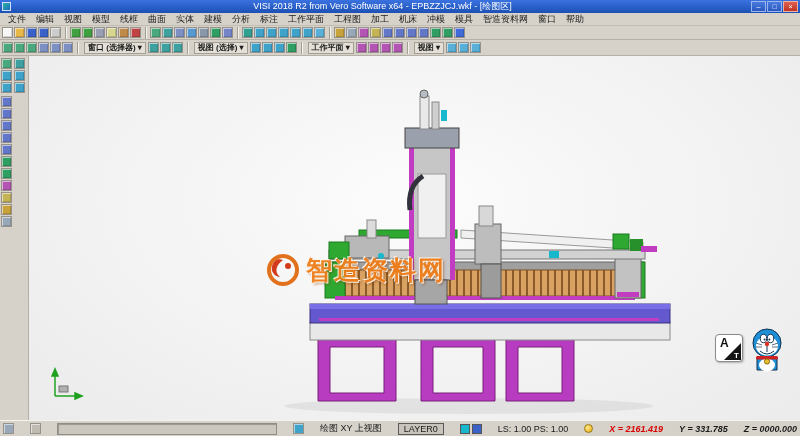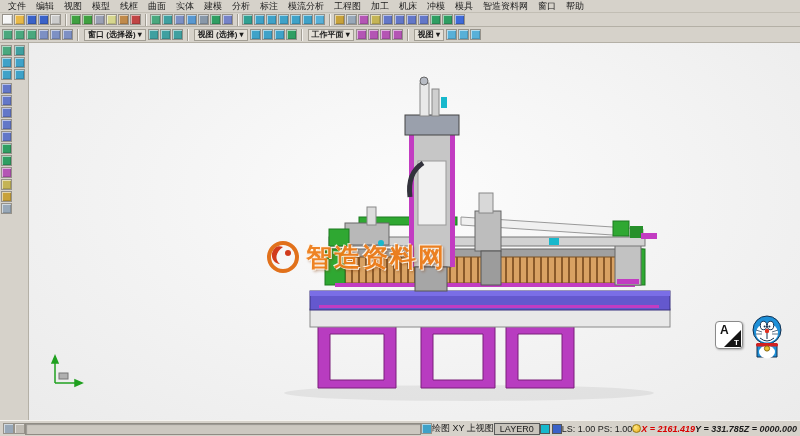--- a/index.html
+++ b/index.html
@@ -42,48 +42,57 @@
              text-shadow:1px 1px 0 #fff6ea, -1px -1px 0 #fff6ea, 2px 2px 3px rgba(130,55,0,.55); }
 
   
   .at-widget { position:absolute; left:686px; top:278px; width:28px; height:28px; background:#fff; border:1px solid #8a8a8a; border-radius:4px; box-shadow:1px 1px 2px rgba(0,0,0,.25); }
   .at-a { position:absolute; left:4px; top:1px; font-weight:bold; font-size:12px; color:#111; }
   .at-tri { position:absolute; right:1px; bottom:1px; width:17px; height:17px; background:#141414; clip-path:polygon(100% 0,100% 100%,0 100%); }
   .at-t { position:absolute; right:3px; bottom:1px; color:#fff; font-size:8px; font-weight:bold; }
   .doraemon { position:absolute; left:719px; top:271px; }
 
   
-  .statusbar { height:16px; display:flex; align-items:center; gap:0; padding:0 3px; background:#d6d2ca; border-top:1px solid #f6f4f0; flex:0 0 auto; }
+  .statusbar { height:16px; display:flex; align-items:center; gap:16px; padding:0 3px; background:#d6d2ca; border-top:1px solid #f6f4f0; flex:0 0 auto; }
   .sb-icon { width:11px; height:11px; border:1px solid #96928a; box-shadow:inset 1px 1px 0 rgba(255,255,255,.55); flex:0 0 auto; }
   .sb-prompt { flex:1; height:12px; background:#ccc8c0; border:1px solid #908c84; box-shadow:inset 1px 1px 1px rgba(0,0,0,.25); }
   .sb-text { white-space:nowrap; }
   .sb-chip { border:1px solid #5a5a5a; padding:0 5px; height:12px; line-height:11px; background:#c8c4bc; white-space:nowrap; }
   .sb-color { width:10px; height:10px; border:1px solid #555; flex:0 0 auto; }
   .bulb { width:9px; height:9px; border-radius:50%; background:radial-gradient(circle at 35% 35%, #ffe880, #e8a818); border:1px solid #9a7a10; flex:0 0 auto; }
   .coord { font-weight:bold; white-space:nowrap;font-style:italic; }
   .coord.x { color:#d80000; }
 </style>
 </head>
 <body>
 
 <div class="app">
 
+  <div class="titlebar">
+    <span class="app-icon"></span>
+    <span class="title-text">VISI 2018 R2 from Vero Software x64 - EPBZZJCJ.wkf - [绘图区]</span>
+    <span class="win-controls">
+      <span class="wbtn">–</span>
+      <span class="wbtn">□</span>
+      <span class="wbtn close">×</span>
+    </span>
+  </div>
 
   <div class="menubar" id="menubar">
       <span class="menu-item">文件</span>
       <span class="menu-item">编辑</span>
       <span class="menu-item">视图</span>
       <span class="menu-item">模型</span>
       <span class="menu-item">线框</span>
       <span class="menu-item">曲面</span>
       <span class="menu-item">实体</span>
       <span class="menu-item">建模</span>
       <span class="menu-item">分析</span>
       <span class="menu-item">标注</span>
-      <span class="menu-item">模流分析</span>
+      <span class="menu-item">工作平面</span>
       <span class="menu-item">工程图</span>
       <span class="menu-item">加工</span>
       <span class="menu-item">机床</span>
       <span class="menu-item">冲模</span>
       <span class="menu-item">模具</span>
       <span class="menu-item">智造资料网</span>
       <span class="menu-item">窗口</span>
       <span class="menu-item">帮助</span>
     </div>
 

